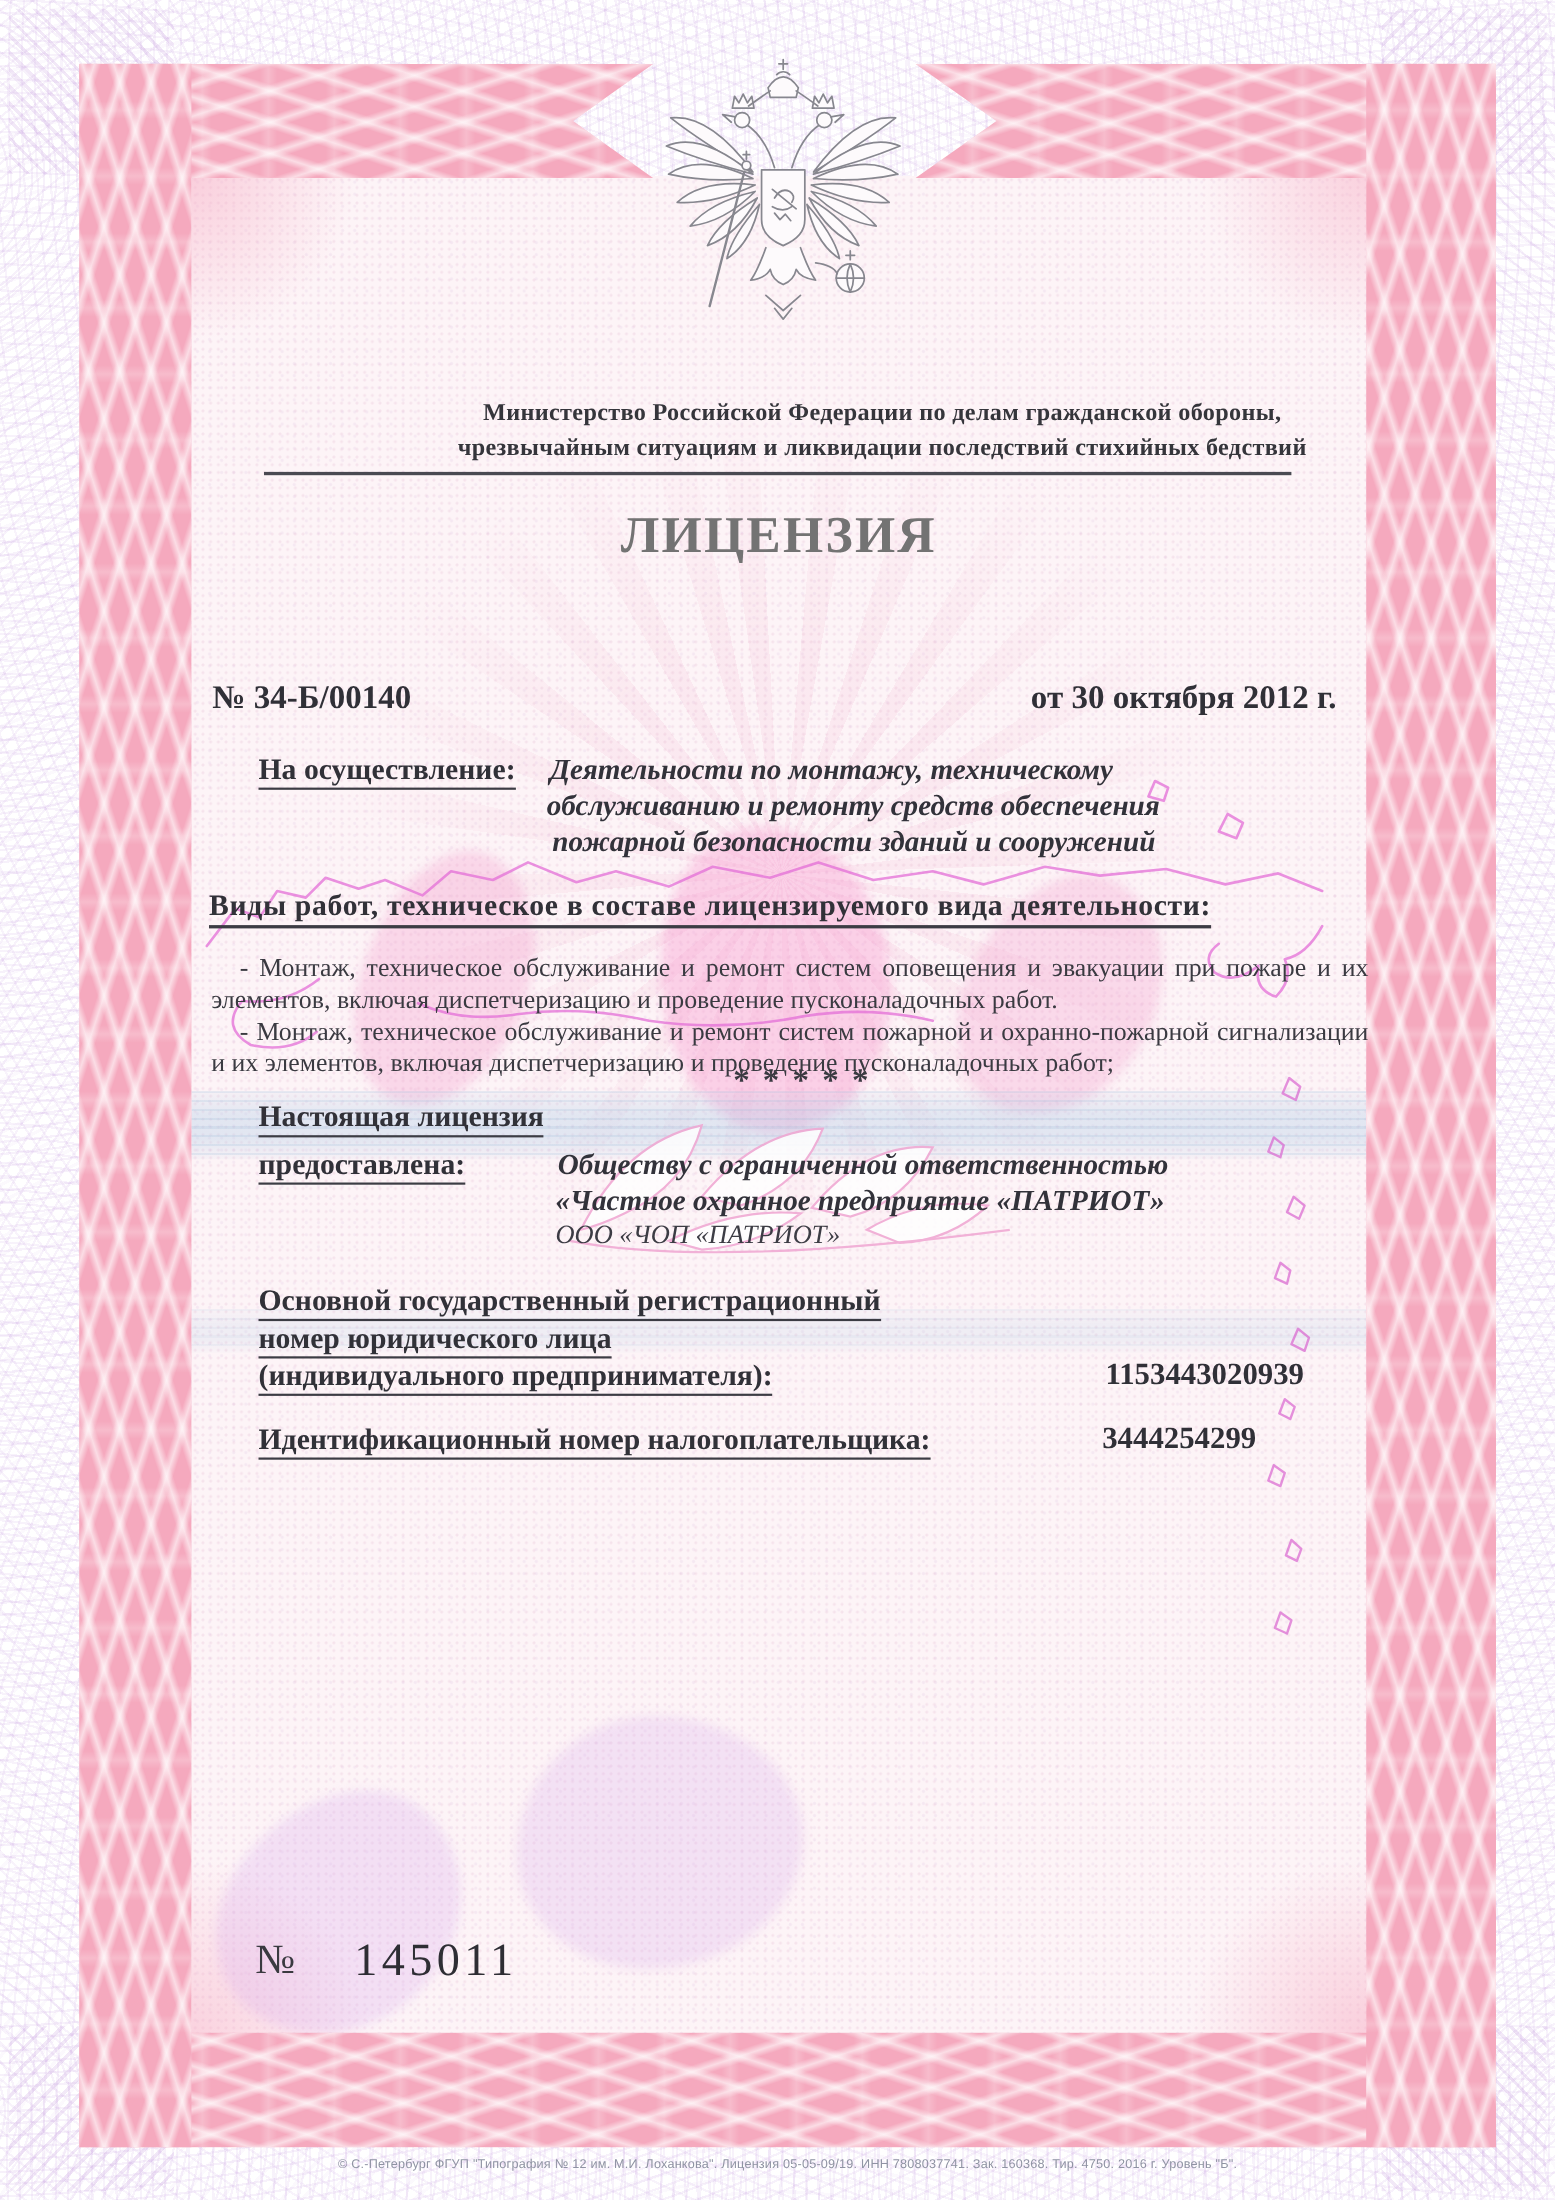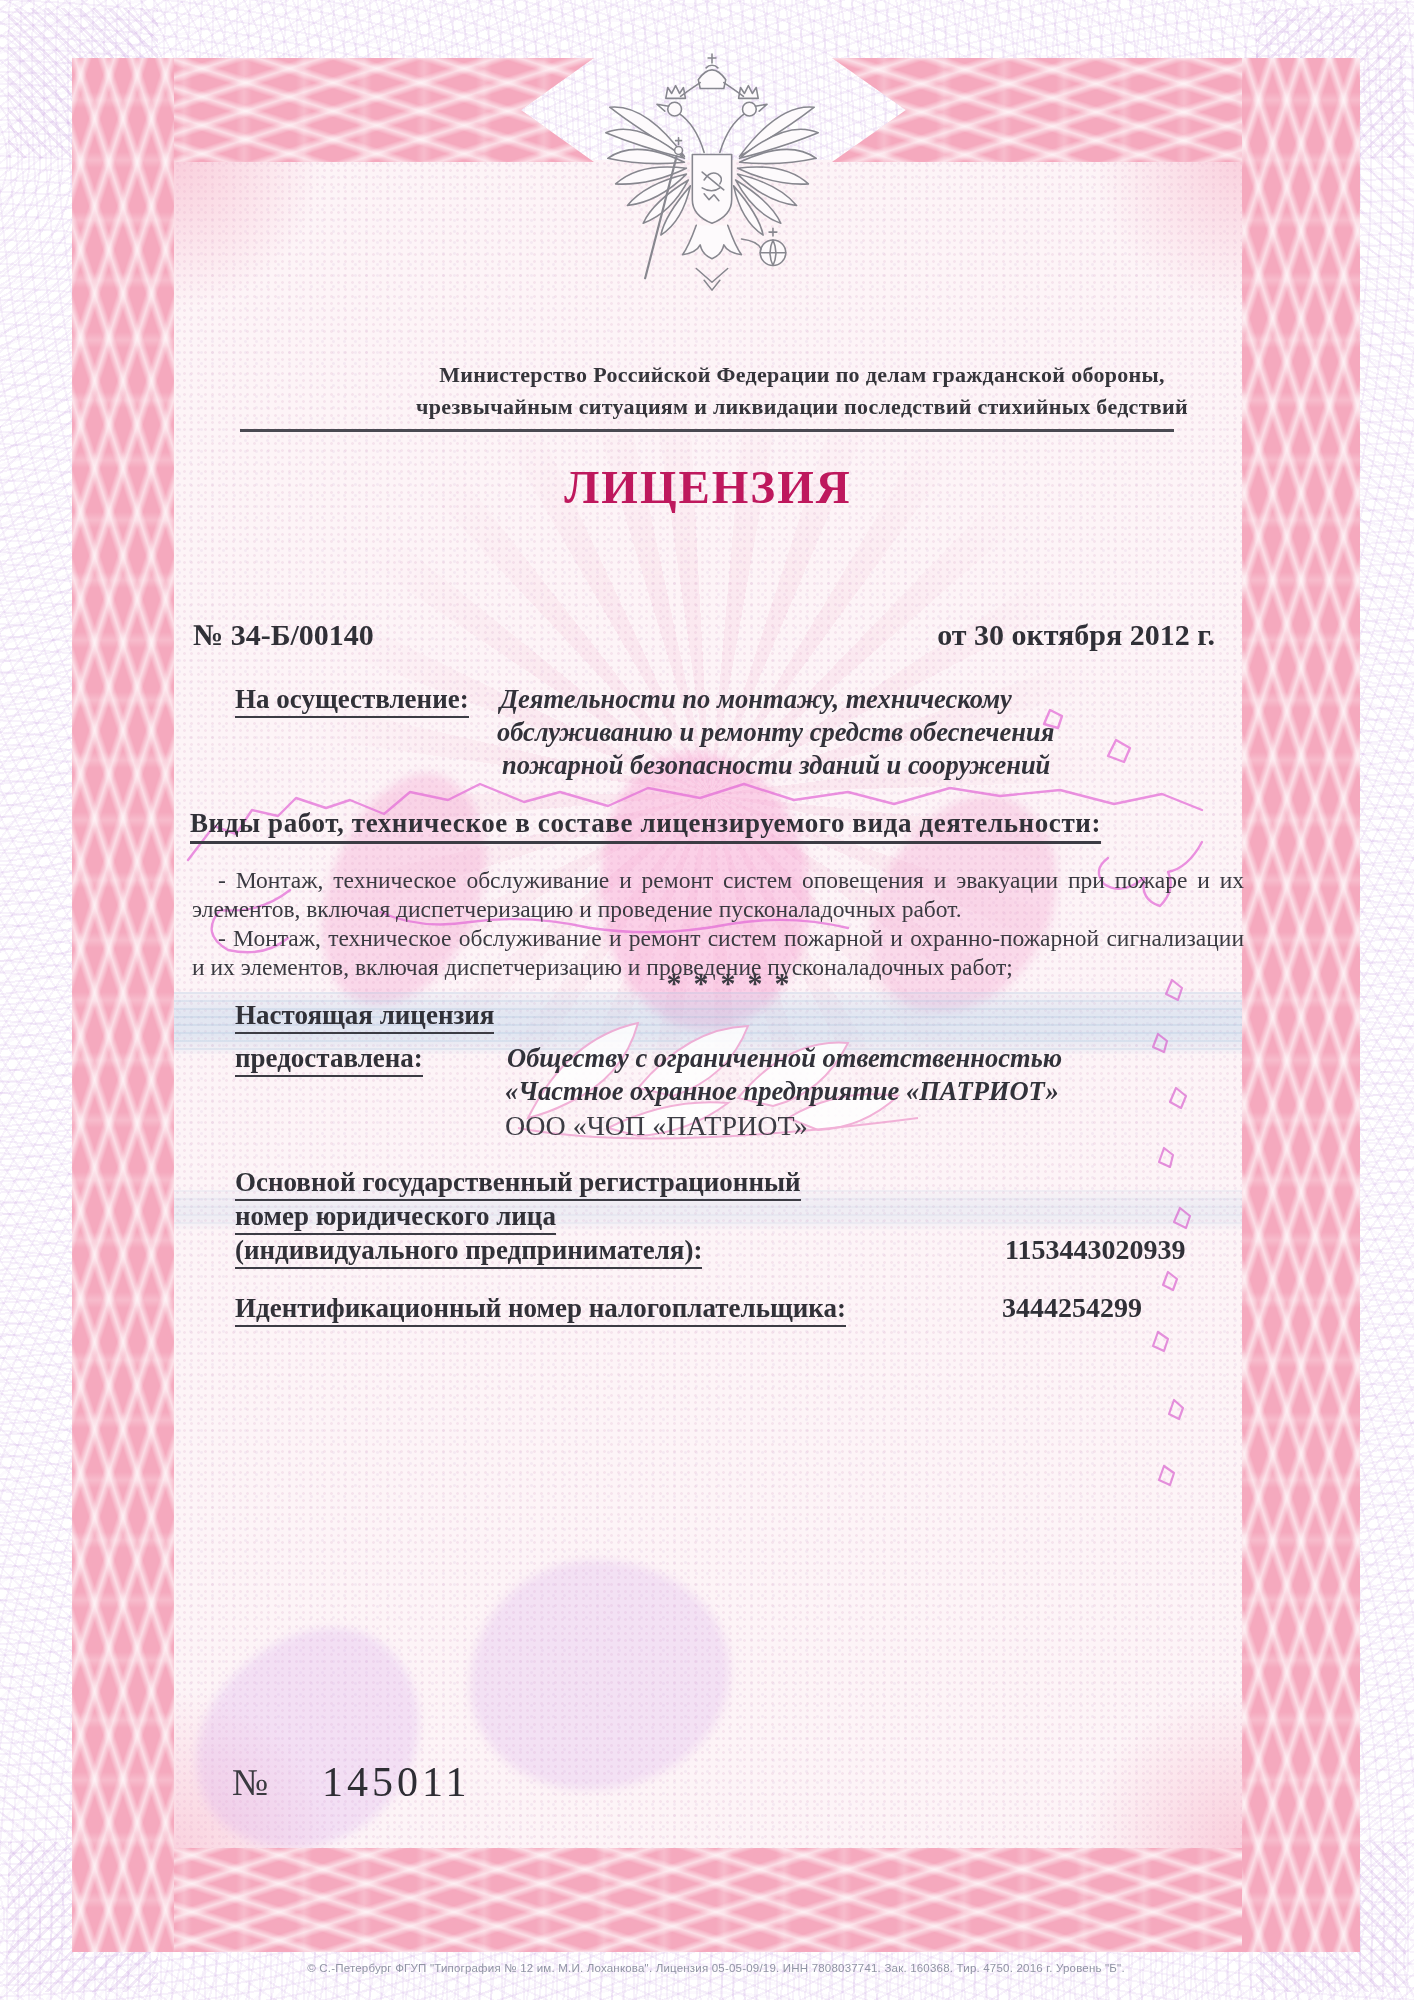--- a/index.html
+++ b/index.html
@@ -85,31 +85,31 @@
   .strip.bottom   {left:72px;  top:1848px; width:1288px; height:104px;}
   .strip.left     {left:72px;  top:58px;   width:102px;  height:1894px;}
   .strip.right    {left:1242px;top:58px;   width:118px;  height:1894px;}
 
   svg.eagle{position:absolute; left:594px; top:46px; width:236px; height:266px;}
 
   
   .t{position:absolute; white-space:nowrap;}
   .ministry{left:174px; width:1256px; text-align:center; font-weight:bold; font-size:22px; letter-spacing:.3px; color:#35353b;}
   .hrule{position:absolute; left:240px; top:429px; width:934px; height:3px; background:#4a4a52;}
-  .doc-title{left:174px; top:460px; width:1068px; text-align:center; font-weight:bold; font-size:47px; letter-spacing:2px; color:#be185d;}
+  .doc-title{left:174px; top:460px; width:1068px; text-align:center; font-weight:bold; font-size:47px; letter-spacing:2px; color:#737373;}
   .big-bold{font-weight:bold; font-size:30px; color:#303037;}
   .lab{font-weight:bold; font-size:27px; color:#313138;}
   .lab .u{border-bottom:2.5px solid #3c3c44; padding-bottom:1px; display:inline-block;margin-left:40px;}
   .works-head{left:190px; top:808px; font-weight:bold; font-size:27px; letter-spacing:.6px; color:#313138;}
   .works-head .u{border-bottom:3px solid #3c3c44; padding-bottom:2px; display:inline-block;}
   .works-body{position:absolute; left:192px; top:866px; width:1052px; font-size:23.5px; line-height:29px; color:#3a3a41; text-align:justify;}
   .works-body p{margin:0; text-indent:26px;}
   .stars{left:174px; top:966px; width:1120px; text-align:center; font-size:30px; font-weight:bold; letter-spacing:12px; color:#3a3a41;}
   .ital{font-style:italic; font-weight:bold; font-size:26.5px; color:#32323a;}
-  .plain{font-size:28px; color:#3c3c44;}
+  .plain{font-size:24px; color:#3c3c44;font-style:italic;}
   .val{font-weight:bold; font-size:28px; color:#303037;}
   .serial-mark{left:232px; top:1760px; font-size:38px; color:#3a3a40;}
   .serial-num{left:322px; top:1758px; font-family:Liberation Serif, serif; font-size:42px; letter-spacing:4px; color:#2e2e34;}
   .imprint{left:72px; top:1962px; width:1288px; text-align:center; font-family:"Liberation Sans", sans-serif; font-size:11.5px; color:#8f93a3; letter-spacing:.2px;}
 </style>
 </head>
 <body>
 
 <div class="page">
 

